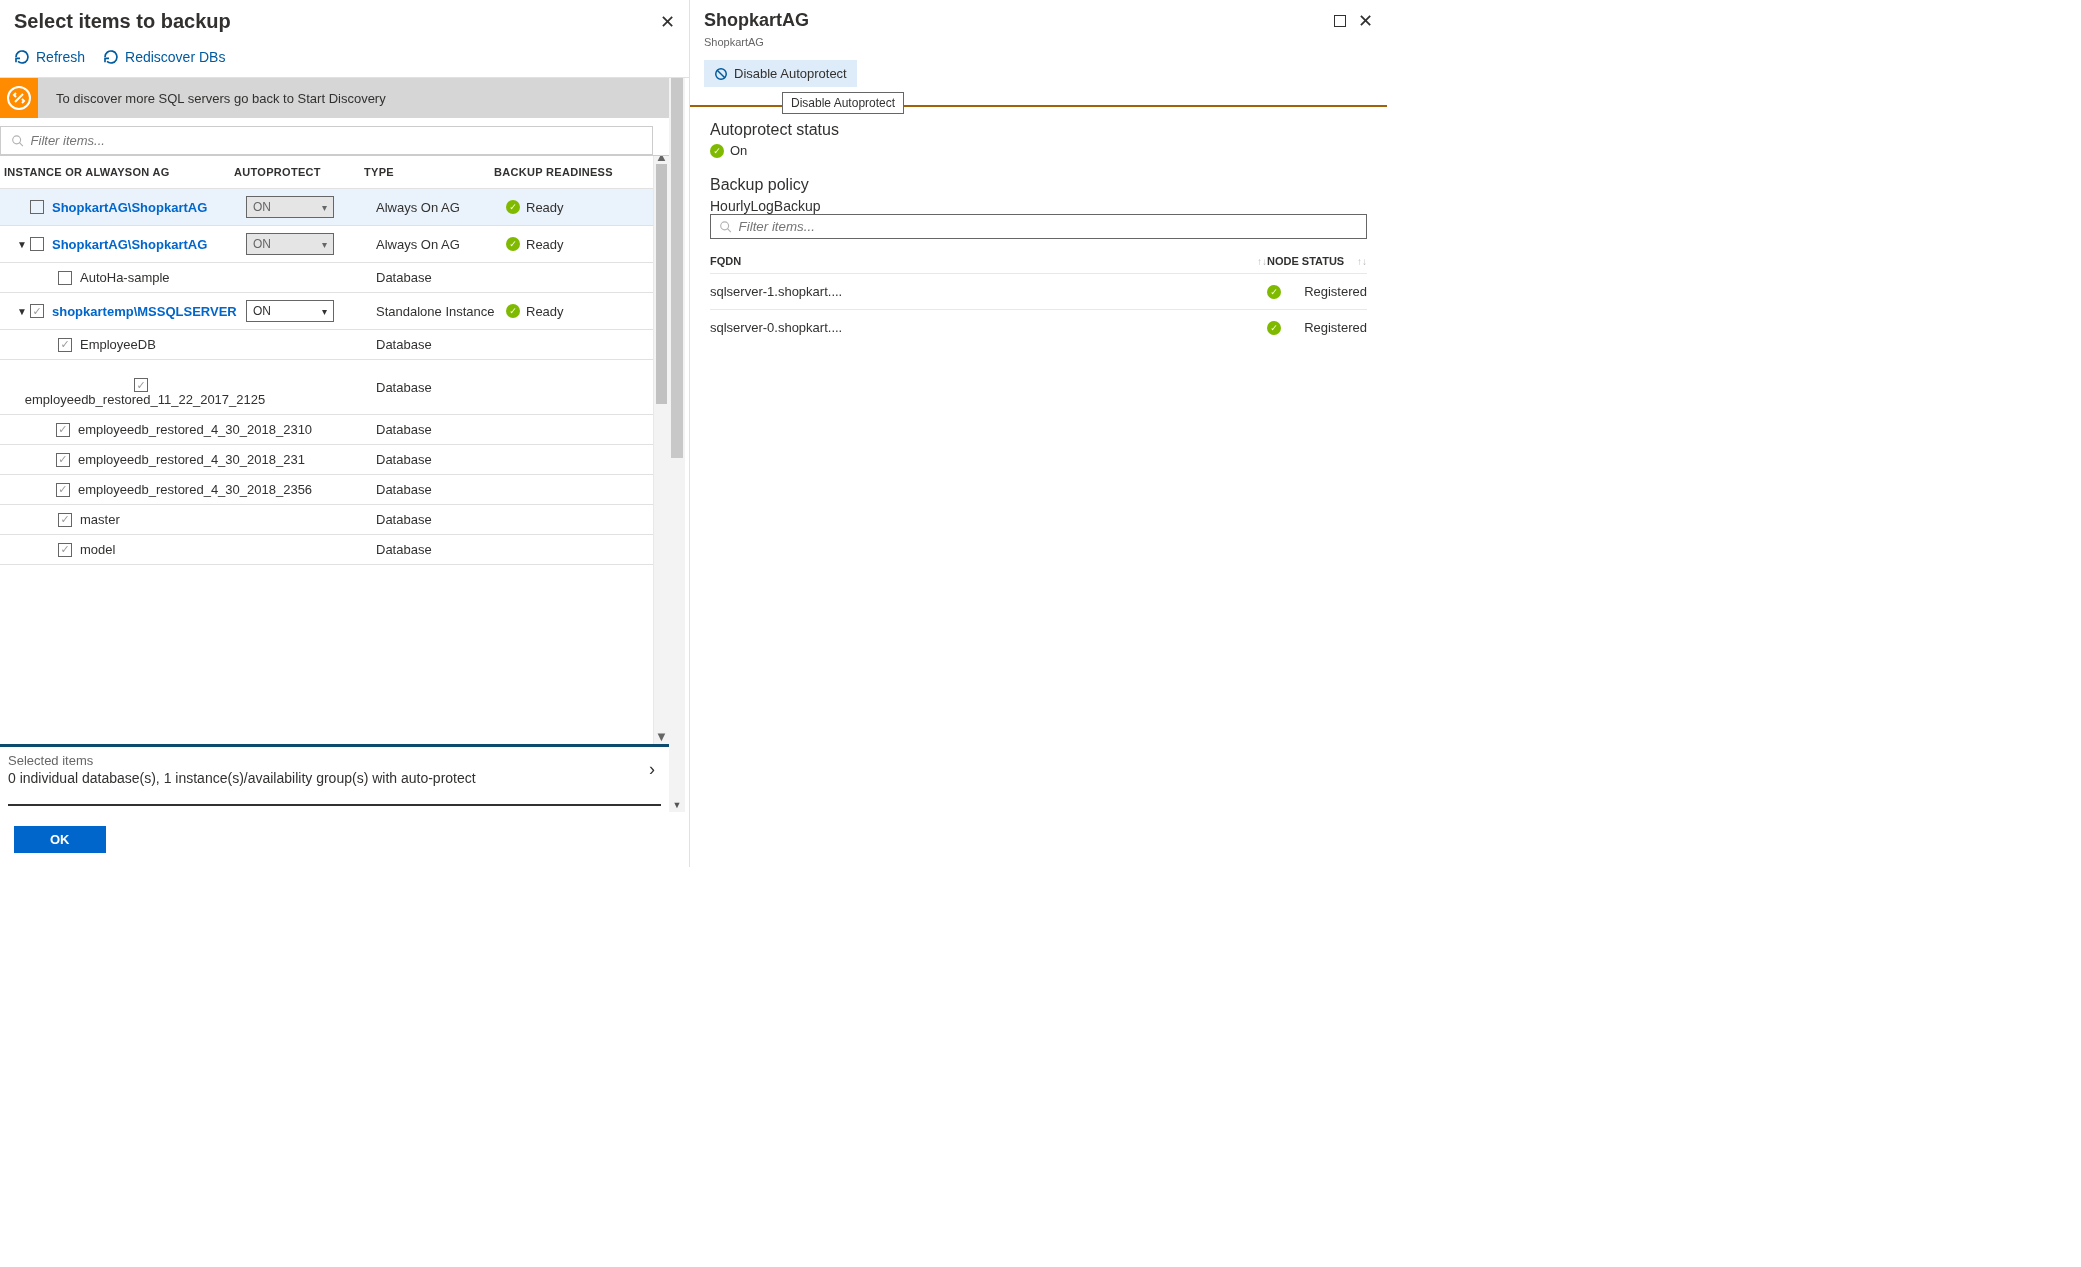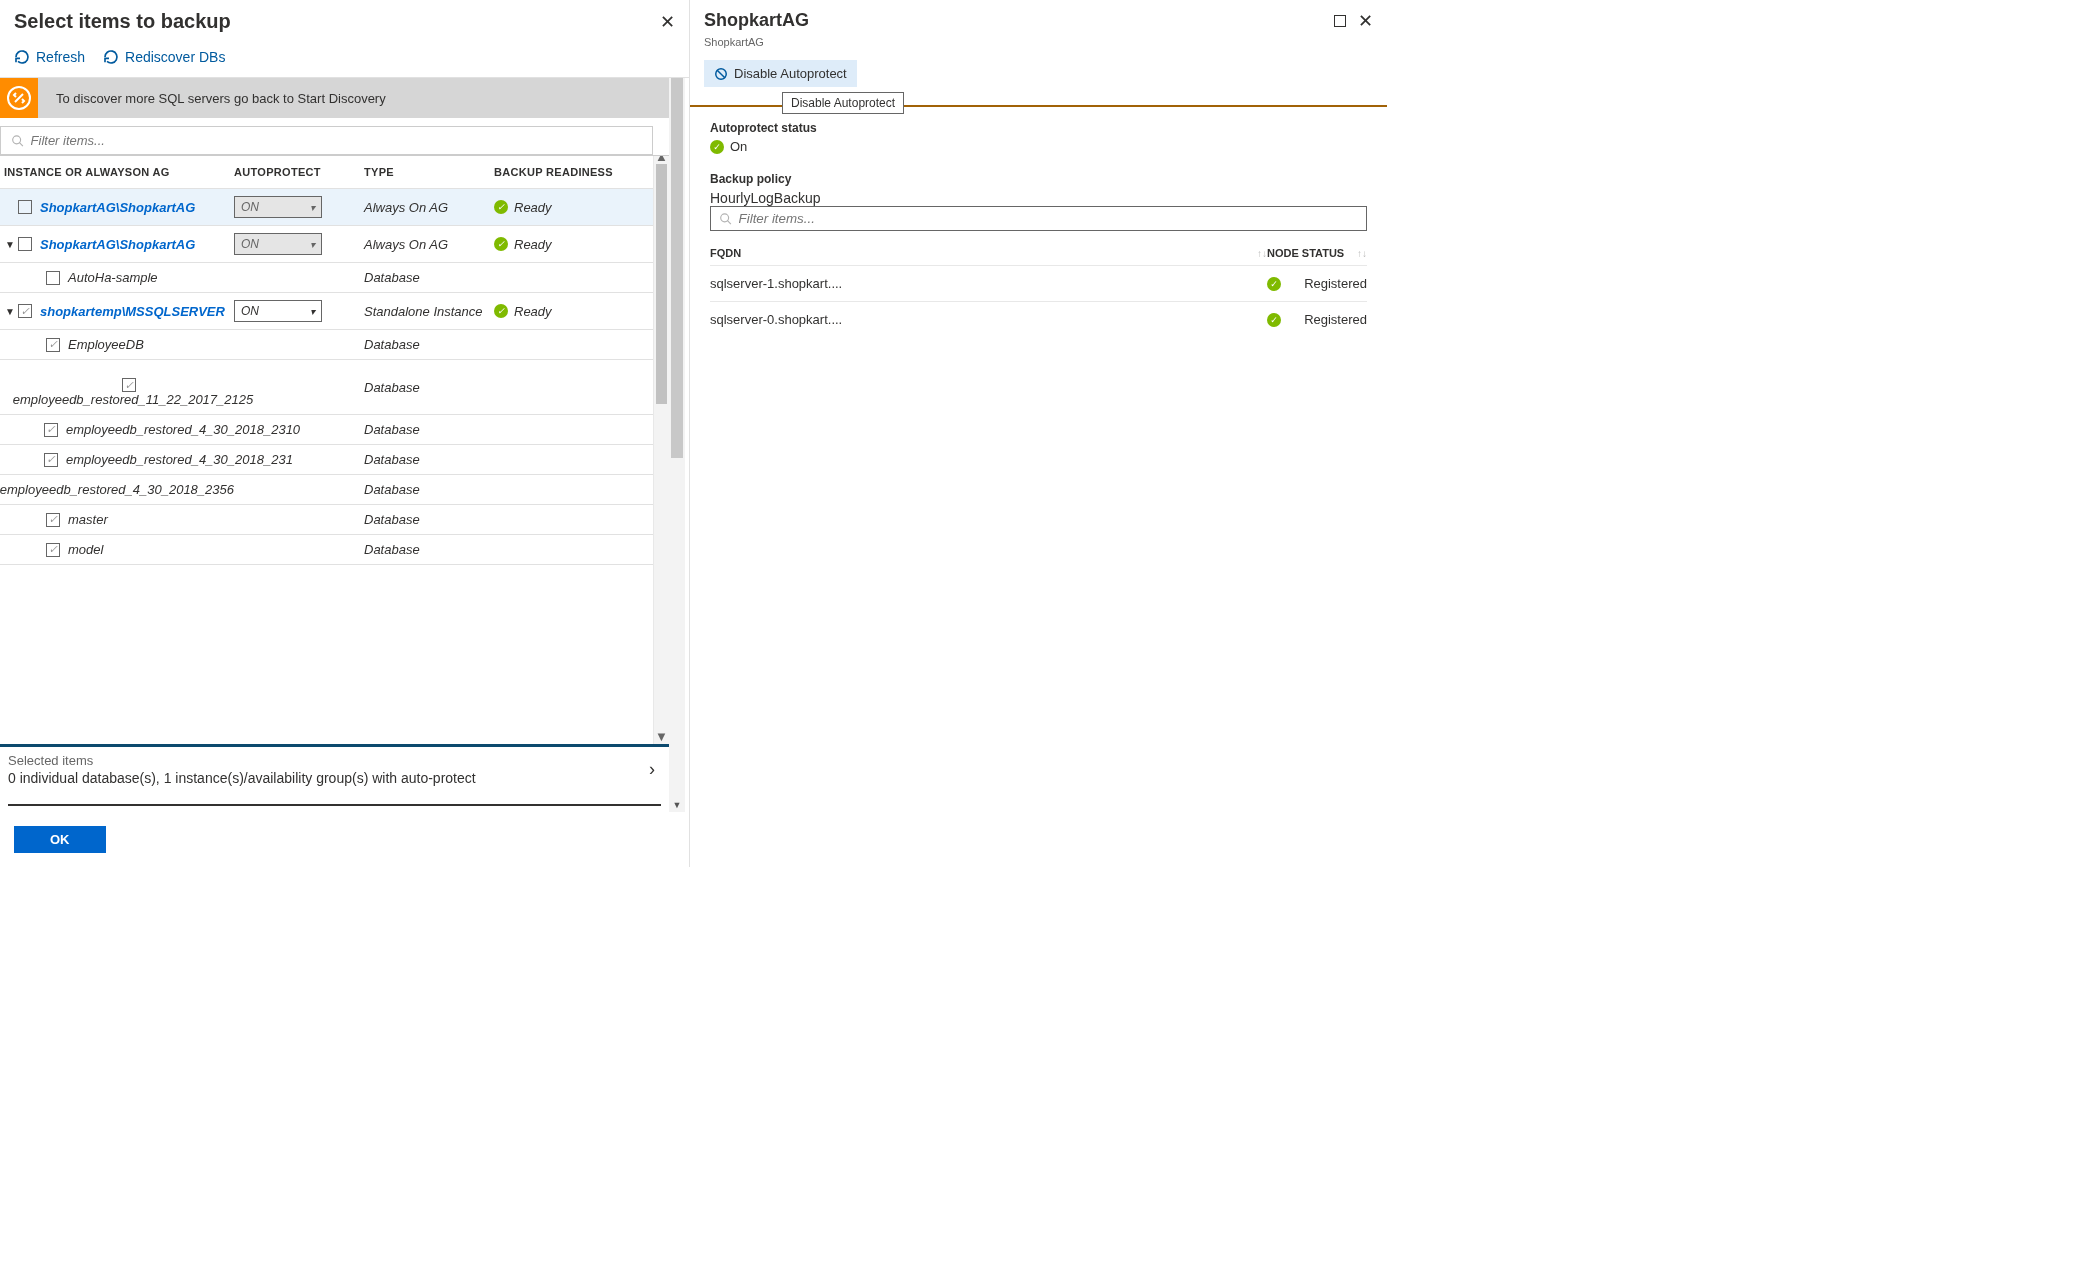--- a/index.html
+++ b/index.html
@@ -36,21 +36,21 @@
 .col-instance { width: 230px; }
 .col-auto { width: 130px; }
 .col-type { width: 130px; }
 .col-ready { flex: 1; }
 .scrollbar-v { width: 16px; background: #f3f3f3; position: relative; border-left: 1px solid #e8e8e8; }
 .scroll-thumb-v { position: absolute; top: 8px; left: 2px; right: 2px; height: 240px; background: #c1c1c1; }
 .scroll-arrow { position: absolute; left: 0; right: 0; height: 16px; display: flex; align-items: center; justify-content: center; color: #666; }
 .scroll-arrow.up { top: -8px; }
 .scroll-arrow.down { bottom: 0; }
 
-.row { display: flex; align-items: center; padding: 7px 0 7px 4px; border-bottom: 1px solid #e1e1e1; min-height: 29px; font-style: italic; }
+.row { display: flex; align-items: center; padding: 7px 0 7px 16px; border-bottom: 1px solid #e1e1e1; min-height: 29px; }
 .row.highlighted { background: #eaf3fb; }
 .row.child .col-instance { padding-left: 28px; }
 .caret { width: 12px; display: inline-flex; justify-content: center; margin-right: 2px; }
 .caret-icon { font-size: 10px; color: #323130; }
 .caret.empty { visibility: hidden; }
 .cb { width: 14px; height: 14px; border: 1px solid #666; margin-right: 8px; display: inline-flex; align-items: center; justify-content: center; flex-shrink: 0; }
 .cb.checked { }
 .cb.checked::after { content: "✓"; font-size: 11px; color: #999; line-height: 1; }
 .link { color: #0066cc; font-weight: 600; cursor: pointer; }
 .auto-select { width: 88px; height: 22px; border: 1px solid #666; display: flex; align-items: center; justify-content: space-between; padding: 0 6px; font-size: 12px; }
@@ -72,21 +72,21 @@
 
 .rp-header { display: flex; justify-content: space-between; padding: 10px 14px 4px; }
 .rp-title { font-size: 18px; font-weight: 600; }
 .rp-sub { font-size: 11px; color: #666; padding: 0 14px 6px; }
 .rp-icons { display: flex; gap: 12px; align-items: center; }
 .rp-toolbar { padding: 6px 14px 18px; border-bottom: 2px solid #a16207; }
 .disable-btn { display: inline-flex; align-items: center; gap: 6px; background: #deecf9; padding: 6px 10px; cursor: pointer; position: relative; }
 .prohibit-icon { width: 14px; height: 14px; }
 .tooltip { position: absolute; top: 32px; left: 78px; background: #fff; border: 1px solid #666; padding: 3px 8px; font-size: 12px; white-space: nowrap; z-index: 10; }
 .rp-body { padding: 14px 20px; }
-.rp-section-title { font-size: 12px; font-weight: 700; margin-bottom: 4px; }
+.rp-section-title { font-size: 16px; font-weight: 400; margin-bottom: 4px; }
 .rp-on { display: flex; align-items: center; gap: 6px; margin-bottom: 18px; }
 .rp-policy { font-size: 14px; }
 .rp-filter { display: flex; align-items: center; border: 1px solid #666; padding: 4px 8px; margin-bottom: 10px; }
 .rp-filter input { border: none; outline: none; width: 100%; font-style: italic; color: #666; }
 .rp-table-head { display: flex; padding: 6px 0; font-size: 11px; font-weight: 600; }
 .rp-col1 { flex: 1; display: flex; justify-content: space-between; align-items: center; }
 .rp-col2 { width: 100px; display: flex; justify-content: space-between; align-items: center; }
 .sort-icon { opacity: 0.35; font-size: 10px; }
 .rp-row { display: flex; padding: 10px 0; border-top: 1px solid #e8e8e8; align-items: center; }
 .rp-row .rp-col1 { font-size: 13px; white-space: nowrap; overflow: hidden; text-overflow: ellipsis; padding-right: 8px; }
@@ -276,21 +276,21 @@
                     <span class="caret-icon">▼</span>
                   </span>
                   <span class="cb checked"></span>
                   <span>employeedb_restored_4_30_2018_231</span>
                 </div>
                 <div class="col-auto"></div>
                 <div class="col-type">Database</div>
                 <div class="col-ready"></div>
               </div>
               <div class="row child">
-                <div class="col-instance" style="display: flex; align-items: center; justify-content: flex-end;">
+                <div class="col-instance" style="display: flex; align-items: center;">
                   <span class="caret empty">
                     <span class="caret-icon">▼</span>
                   </span>
                   <span class="cb checked"></span>
                   <span>employeedb_restored_4_30_2018_2356</span>
                 </div>
                 <div class="col-auto"></div>
                 <div class="col-type">Database</div>
                 <div class="col-ready"></div>
               </div>

